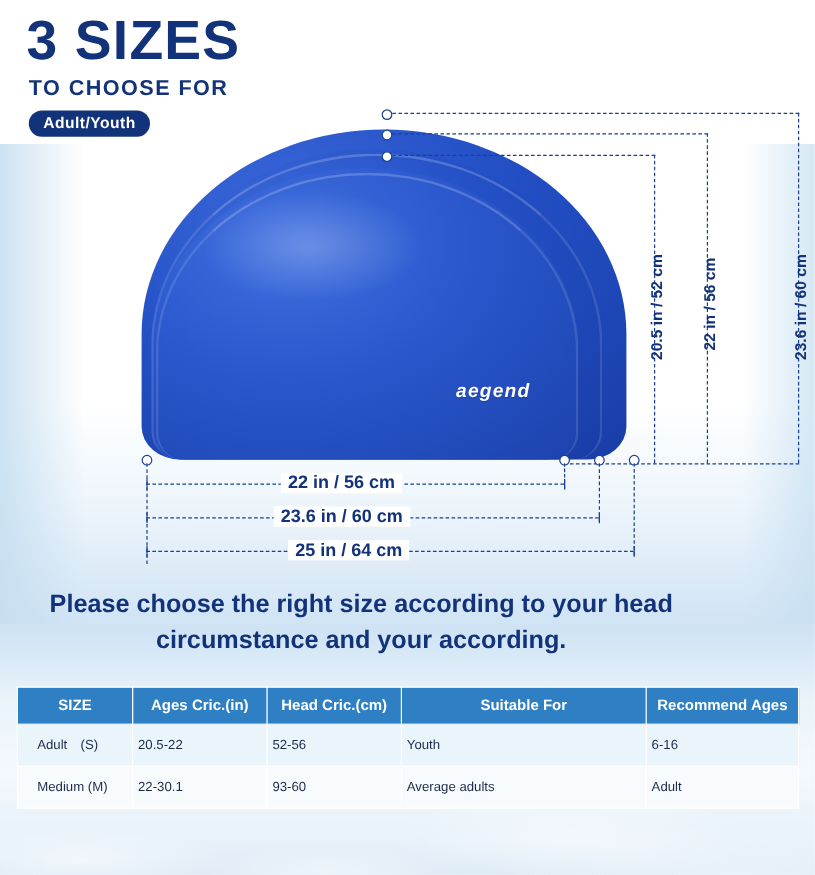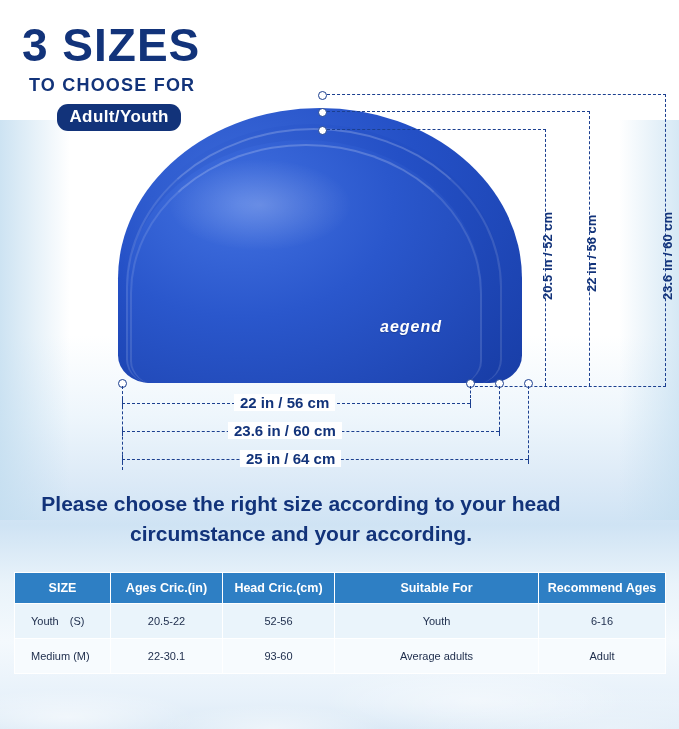--- a/index.html
+++ b/index.html
@@ -49,46 +49,45 @@
     width: 60px;
     height: 400px;
     background: linear-gradient(270deg, rgba(196,222,240,0.7), rgba(255,255,255,0));
     pointer-events: none;
   }
 
   
   .headline {
     position: absolute;
     left: 22px;
-    top: 20px;
-    text-align: center;
+    top: 8px;
   }
   .headline .line1 {
     font-size: 46px;
     font-weight: bold;
     color: #12337a;
     letter-spacing: 1px;
     line-height: 50px;
     margin: 0;
   }
   .headline .line2 {
     font-size: 18px;
     font-weight: bold;
     color: #12337a;
     letter-spacing: 1.2px;
     line-height: 26px;
     margin: 2px 0 0 2px;
   }
   .badge {
     display: inline-block;
     margin-top: 6px;
-    margin-left: 16px;
+    margin-left: 2px;
     background: #12337a;
     color: #ffffff;
-    font-size: 17px;
+    font-size: 13px;
     font-weight: bold;
     letter-spacing: 0.4px;
     padding: 3px 12px 4px 12px;
     border-radius: 11px;
   }
 
   
   .caps {
     position: absolute;
     left: 0;
@@ -227,21 +226,21 @@
     font-weight: bold;
     padding: 8px 2px;
     border: 1px solid #ffffff;
     text-align: center;
   }
   table.size-table td {
     font-size: 11px;
     color: #1c2b4a;
     padding: 11px 4px;
     border: 1px solid #ffffff;
-    text-align: center;
+    text-align: left;
     background: #eaf4fb;
   }
   table.size-table tr.alt td {
     background: #f7fbfe;
   }
   table.size-table td.first {
     text-align: left;
     padding-left: 16px;
   }
   .col-1 { width: 96px; }
@@ -337,21 +336,21 @@
         <tr>
           <th>SIZE</th>
           <th>Ages Cric.(in)</th>
           <th>Head Cric.(cm)</th>
           <th>Suitable For</th>
           <th>Recommend Ages</th>
         </tr>
       </thead>
       <tbody>
         <tr>
-          <td class="first">Youth (S)</td>
+          <td class="first">Adult (S)</td>
           <td>20.5-22</td>
           <td>52-56</td>
           <td>Youth</td>
           <td>6-16</td>
         </tr>
         <tr class="alt">
           <td class="first">Medium (M)</td>
           <td>22-30.1</td>
           <td>93-60</td>
           <td>Average adults</td>

